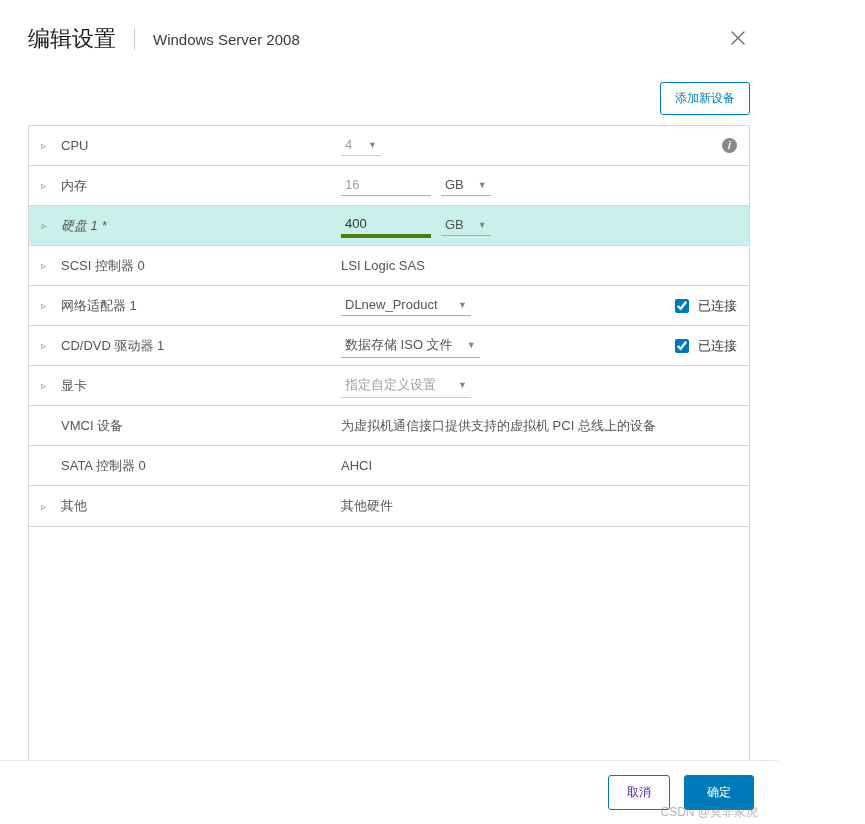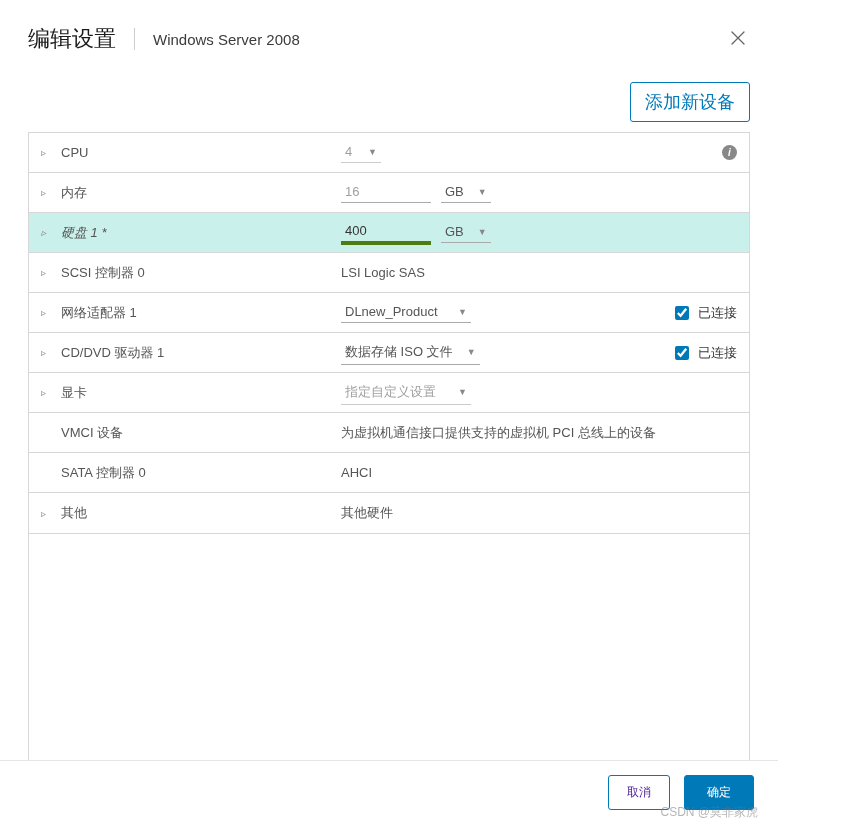--- a/index.html
+++ b/index.html
@@ -73,21 +73,21 @@
   }
   .actions-top {
     display: flex;
     justify-content: flex-end;
     padding: 6px 0 10px 0;
   }
   .btn-outline {
     background: #fff;
     border: 1px solid #0079b8;
     color: #0079b8;
-    font-size: 18px;
+    font-size: 12px;
     padding: 7px 14px;
     border-radius: 3px;
     cursor: pointer;
   }
   .grid {
     border: 1px solid #d7d7d7;
   }
   .row {
     display: flex;
     align-items: center;

